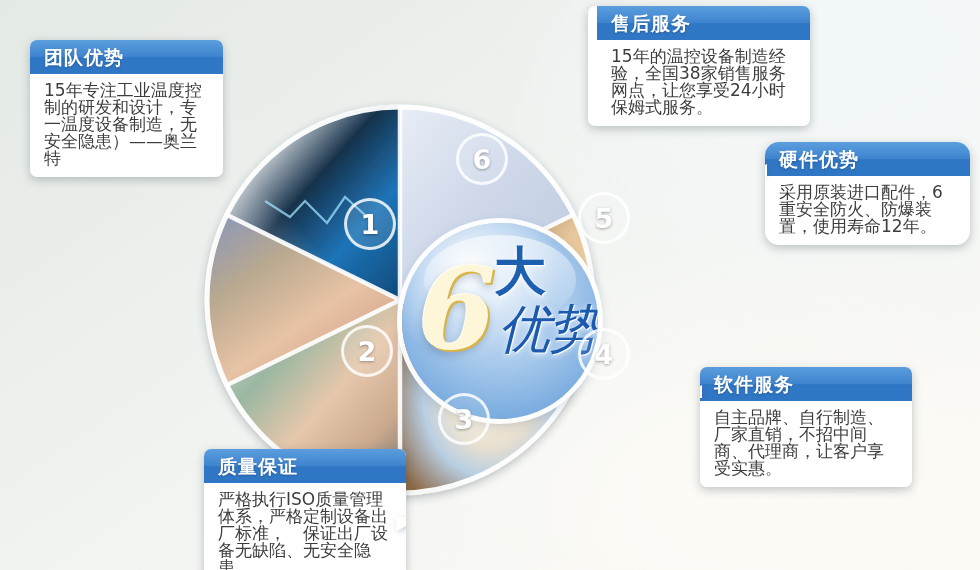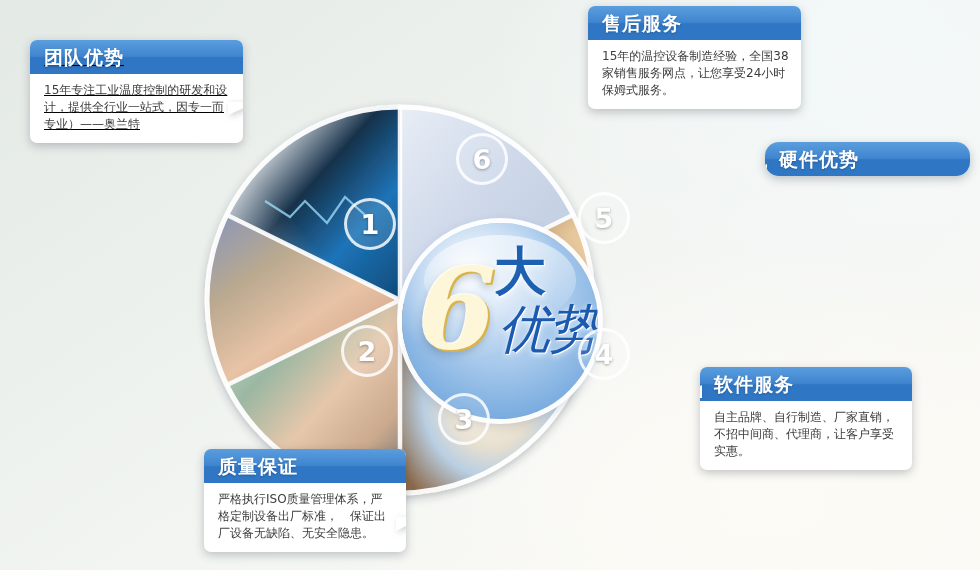--- a/index.html
+++ b/index.html
@@ -72,32 +72,32 @@
     box-shadow:0 3px 10px rgba(60,70,80,.30);
     overflow:hidden;
   }
   .box .hd{
     height:34px;line-height:34px;padding:0 0 0 14px;
     color:#ffffff;font-size:19px;font-weight:bold;letter-spacing:1px;
     background:linear-gradient(to bottom,#5b9ede 0%,#3f85cf 48%,#2f76c4 52%,#2f76c4 100%);
     text-shadow:0 1px 2px rgba(0,0,0,.22);
   }
   .box .bd{
-    padding:8px 12px 10px 14px;color:#3d3d3d;font-size:12px;line-height:17px;
+    padding:8px 12px 10px 14px;color:#3d3d3d;font-size:17px;line-height:17px;
   }
   .tail{position:absolute;width:0;height:0;}
 
-  #box-team{left:30px;top:40px;width:213px;text-decoration:underline;}
+  #box-team{left:30px;top:40px;width:193px;}
   #box-team .tail{
     left:198px;top:62px;
     border-top:13px solid #ffffff;border-right:30px solid transparent;
     filter:drop-shadow(2px 2px 3px rgba(60,70,80,.25));
   }
 
-  #box-after{left:588px;top:6px;width:213px;}
+  #box-after{left:588px;top:6px;width:213px;padding-left:9px;}
 
   #box-hardware{left:765px;top:142px;width:205px;border-radius:14px;}
   #box-hardware .tail{
     left:-24px;top:22px;
     border-bottom:13px solid #ffffff;border-left:26px solid transparent;
     filter:drop-shadow(-2px 2px 3px rgba(60,70,80,.25));
   }
 
   #box-software{left:700px;top:367px;width:212px;}
   #box-software .tail{
@@ -225,32 +225,33 @@
 
   <div class="badge" style="left:344px;top:198px;">1</div>
   <div class="badge" style="left:341px;top:325px;">2</div>
   <div class="badge" style="left:438px;top:393px;">3</div>
   <div class="badge" style="left:578px;top:328px;">4</div>
   <div class="badge" style="left:578px;top:192px;">5</div>
   <div class="badge" style="left:456px;top:133px;">6</div>
 
   <div class="box" id="box-team">
     <div class="hd">团队优势</div>
-    <div class="bd">15年专注工业温度控制的研发和设计，提供全行业一站式，因专一而专业）——奥兰特</div>
+    <div class="bd">15年专注工业温度控制的研发和设计，专一温度设备制造，无安全隐患）——奥兰特</div>
     <i class="tail"></i>
   </div>
 
   <div class="box" id="box-after">
     <div class="hd">售后服务</div>
     <div class="bd">15年的温控设备制造经验，全国38家销售服务网点，让您享受24小时保姆式服务。</div>
 
   </div>
 
   <div class="box" id="box-hardware">
     <div class="hd">硬件优势</div>
+    <div class="bd">采用原装进口配件，6重安全防火、防爆装置，使用寿命12年。</div>
     <i class="tail"></i>
   </div>
 
   <div class="box" id="box-software">
     <div class="hd">软件服务</div>
     <div class="bd">自主品牌、自行制造、厂家直销，不招中间商、代理商，让客户享受实惠。</div>
     <i class="tail"></i>
   </div>
 
   <div class="box" id="box-quality">

